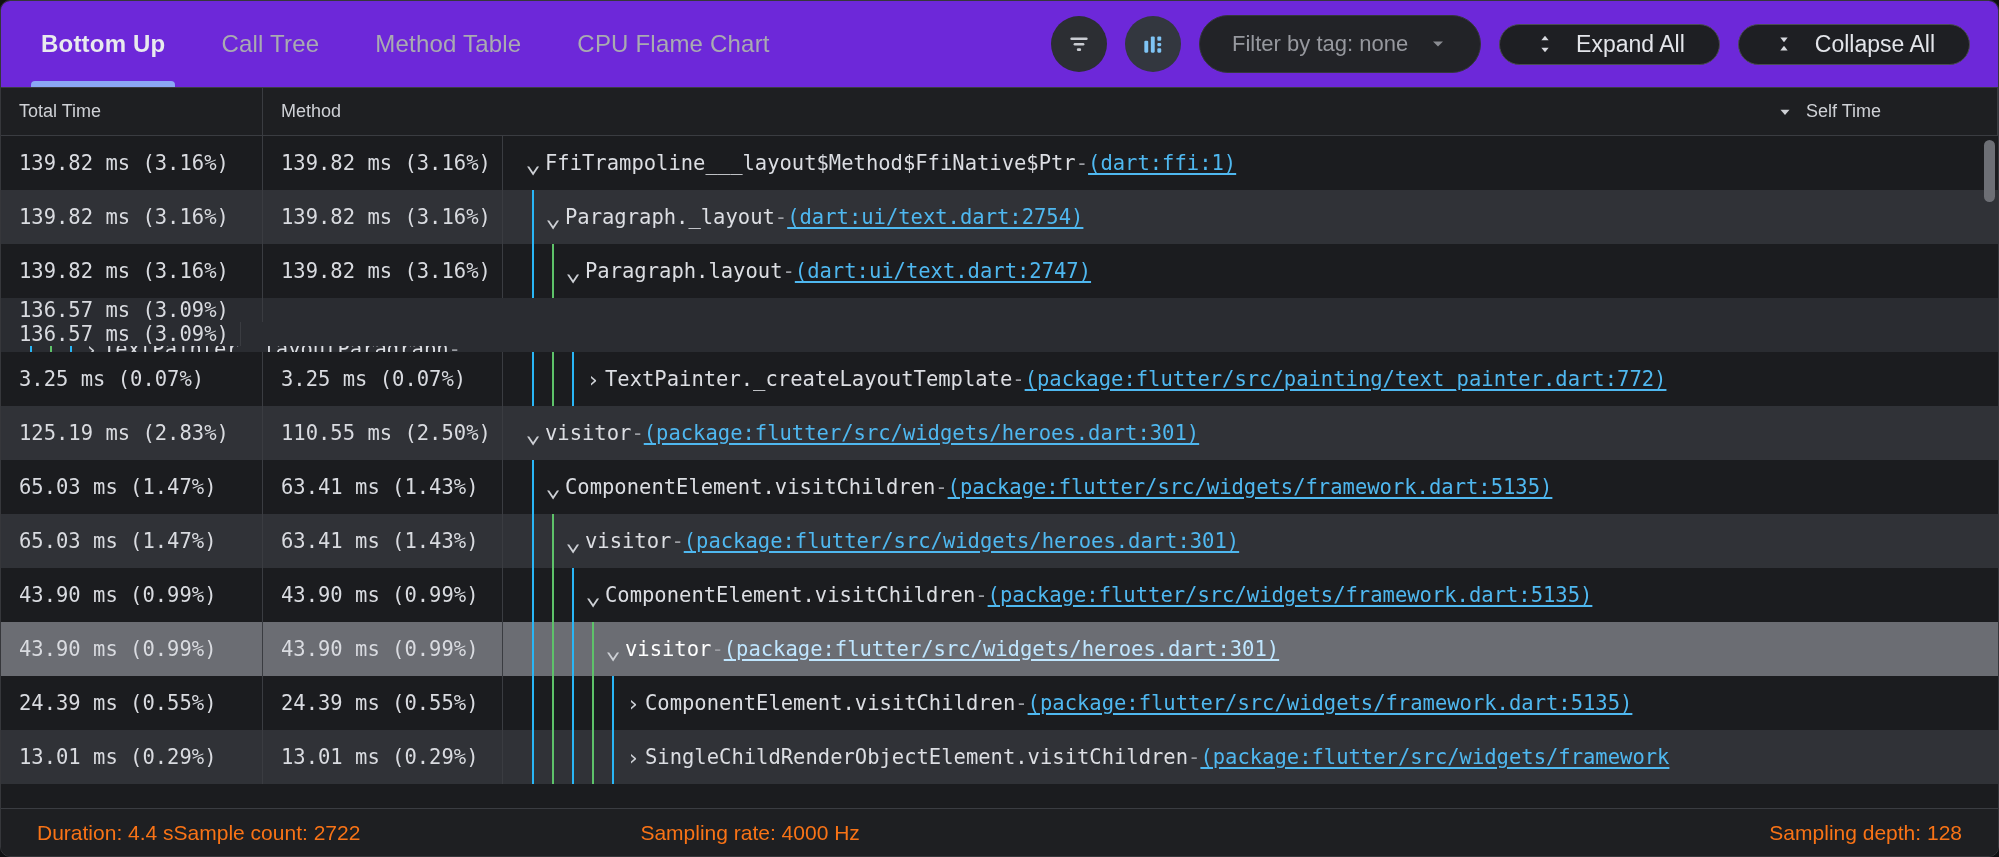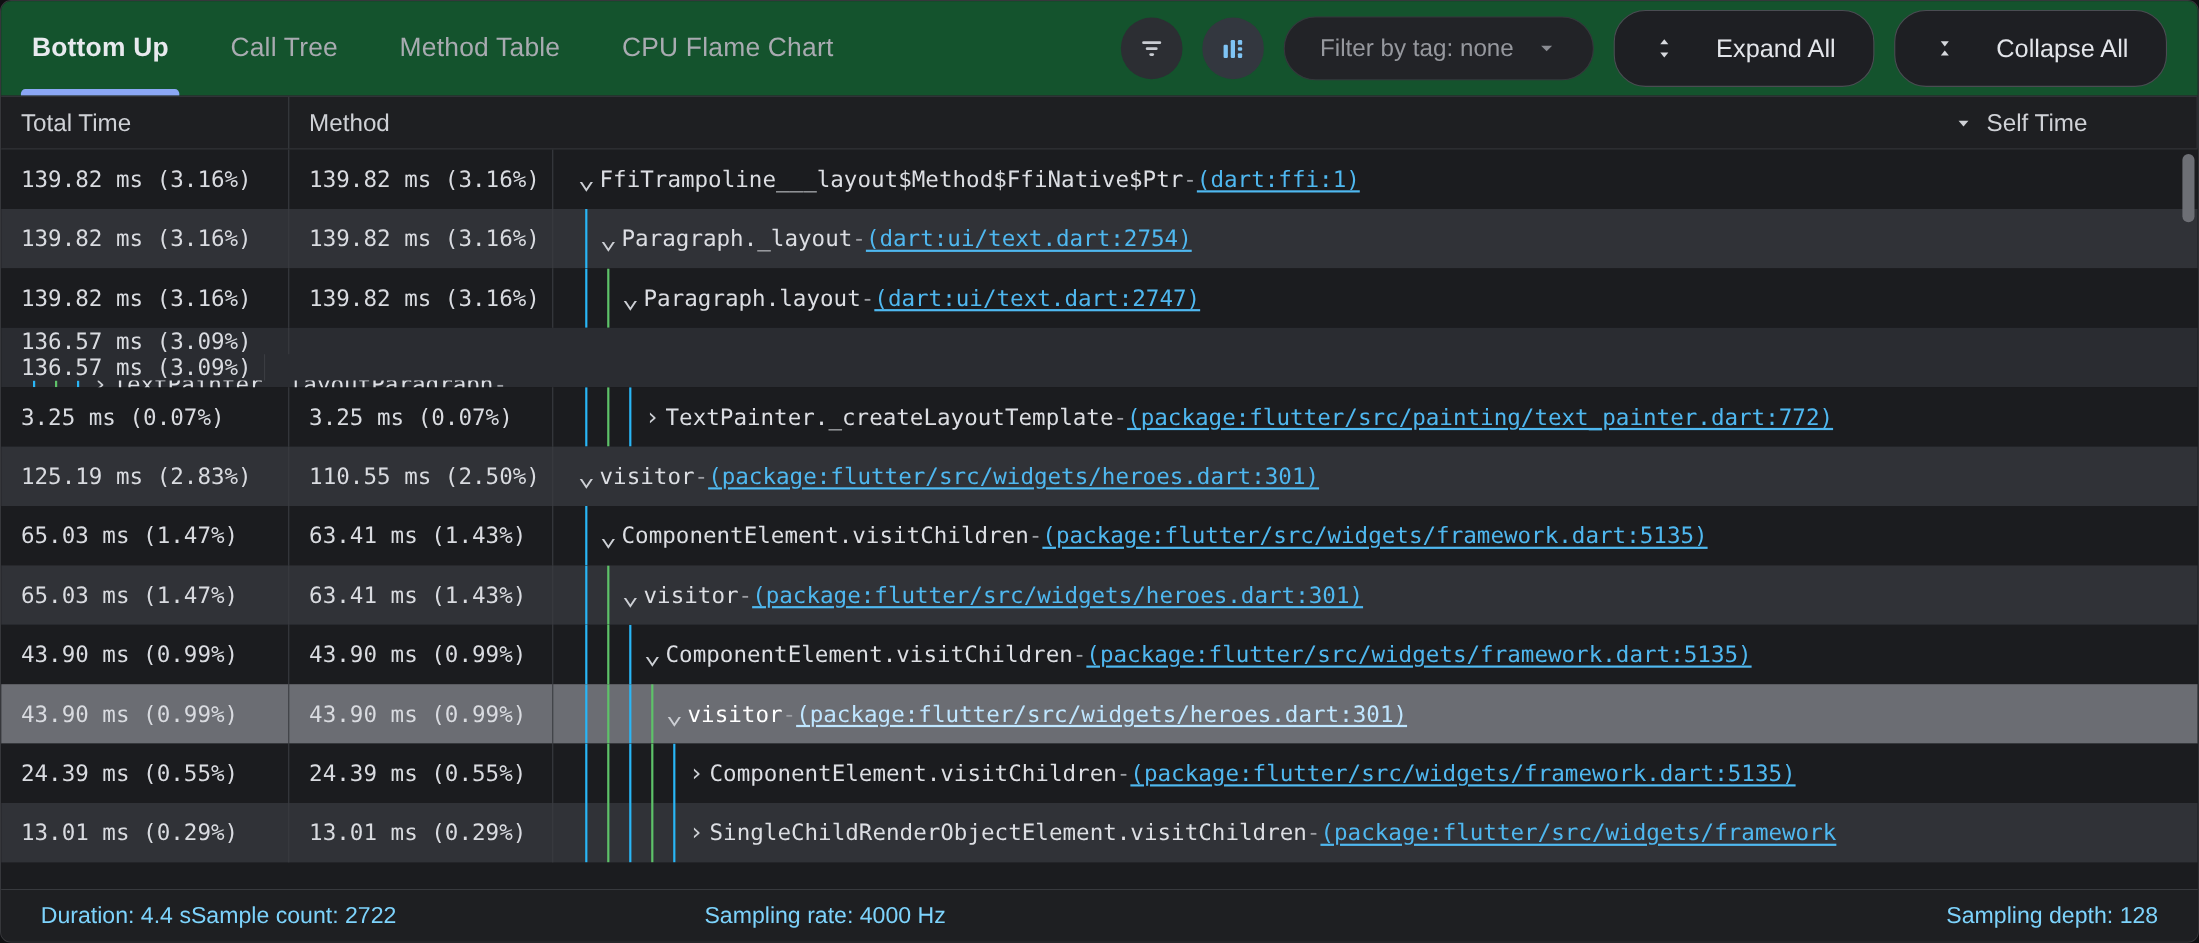--- a/index.html
+++ b/index.html
@@ -26,22 +26,22 @@
     flex-direction: column;
   }
 
   
   .tabbar {
     position: relative;
     height: 86px;
     min-height: 86px;
     display: flex;
     align-items: center;
-    background: #14532d;
-    padding: 0 28px 0 0;
+    background: #6d28d9;
+    padding: 0 28px 0 12px;
   }
   .tabs {
     display: flex;
     align-items: center;
     height: 100%;
   }
   .tab {
     position: relative;
     height: 100%;
     display: flex;
@@ -94,27 +94,27 @@
     align-items: center;
     justify-content: center;
     gap: 20px;
     padding: 0 26px;
     color: #96989e;
     font-size: 22px;
     cursor: pointer;
   }
 
   .pill-btn {
-    height: 70px;
+    height: 41px;
     border-radius: 29px;
     background: #1e1f23;
     border: 1px solid #4a4c52;
     display: flex;
     align-items: center;
-    gap: 36px;
+    gap: 20px;
     padding: 0 34px;
     color: #e3e5ea;
     font-size: 23px;
     cursor: pointer;
     white-space: nowrap;
   }
 
   
   .table-wrap {
     flex: 1;
@@ -122,21 +122,21 @@
     overflow: hidden;
     background: #1b1c1f;
     border-top: 1px solid #3a3c41;
   }
 
   .thead {
     display: flex;
     height: 48px;
     background: #1e1f22;
     border-bottom: 1px solid #3a3c41;
-    font-size: 22px;
+    font-size: 18px;
     color: #cfd1d6;
   }
   .th {
     display: flex;
     align-items: center;
     gap: 12px;
     padding: 0 18px;
     border-right: 1px solid #3a3c41;
     white-space: nowrap;
   }
@@ -247,21 +247,21 @@
   
   .footer {
     height: 48px;
     min-height: 48px;
     background: #1e1f22;
     border-top: 1px solid #3a3c41;
     display: flex;
     align-items: center;
     padding: 0 36px;
     font-size: 21px;
-    color: #7dd3fc;
+    color: #f97316;
   }
   .footer .f-item { white-space: nowrap; }
   .footer .f-left  { flex: 0 0 auto; }
   .footer .f-mid1  { }
   .footer .f-mid2  { margin-left: 280px; }
   .footer .f-right { margin-left: auto; }
 </style>
 </head>
 <body>
 

